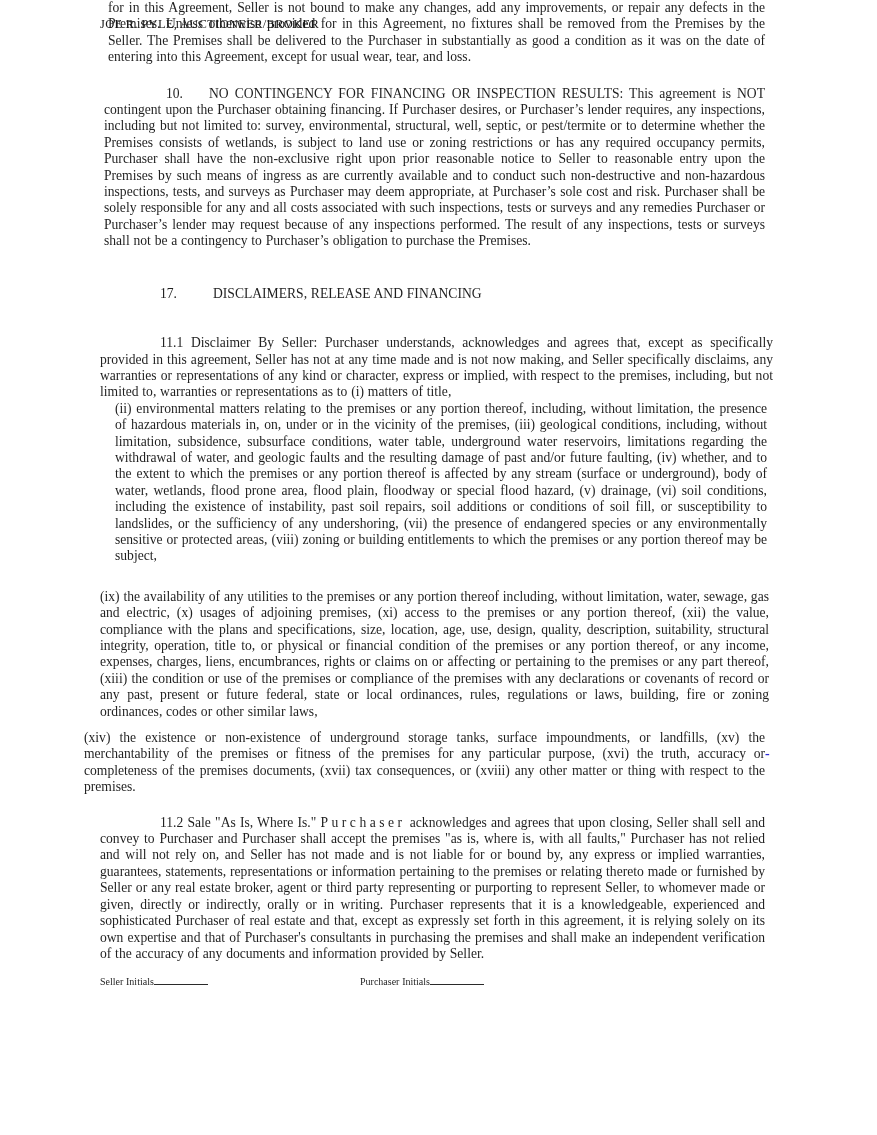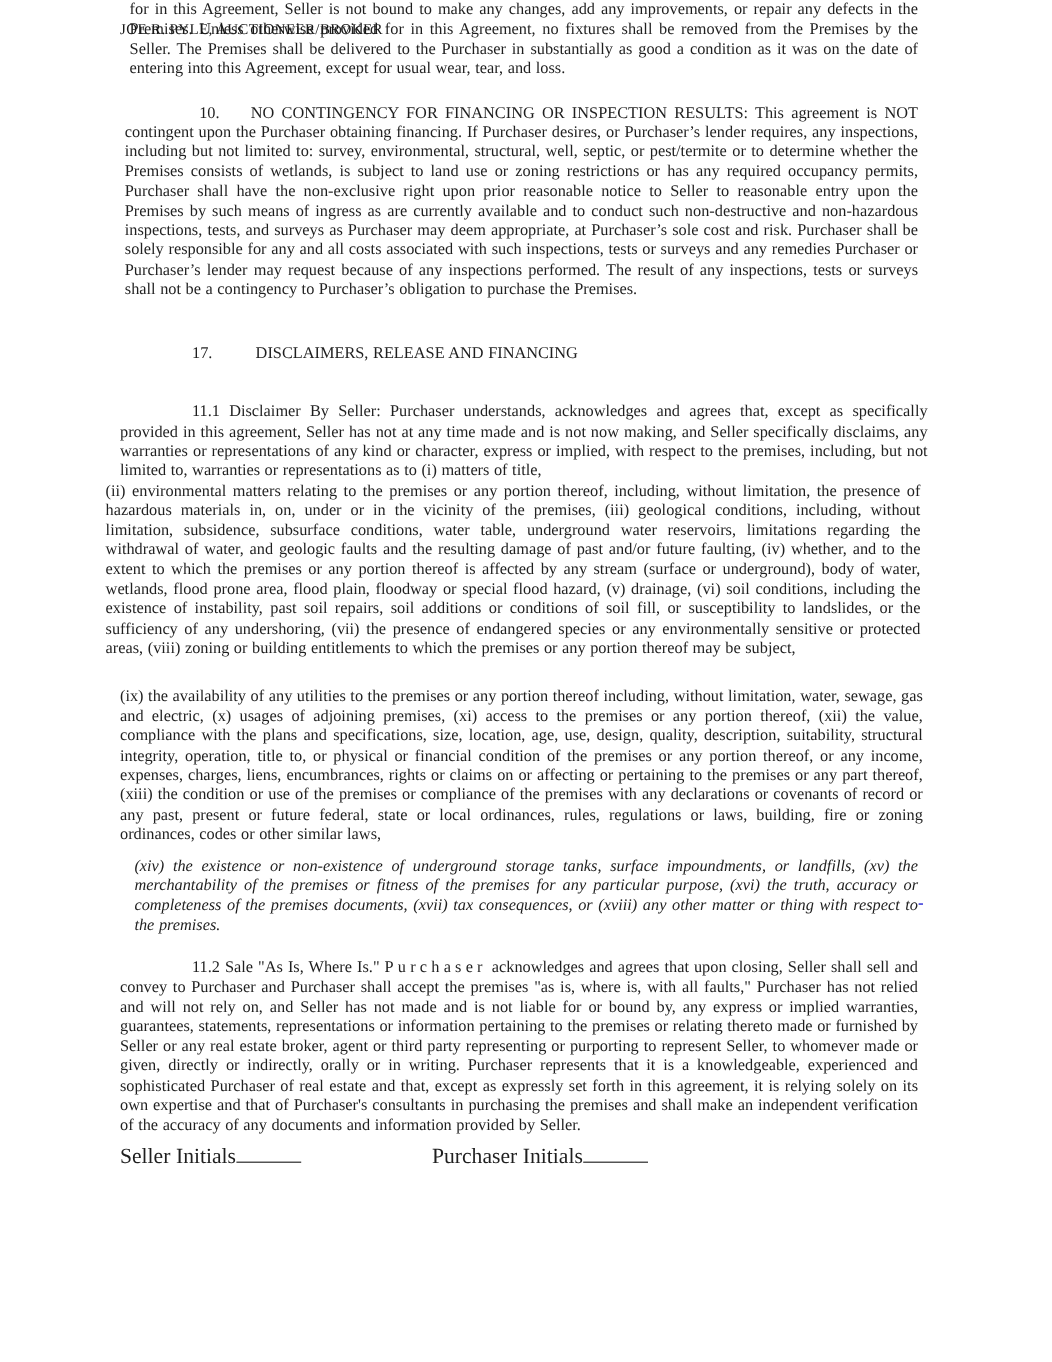--- a/index.html
+++ b/index.html
@@ -19,25 +19,25 @@
   .content{}
   .para{
     font-size:13.6px;line-height:16.4px;
     text-align:justify;margin:0;
     word-spacing:.4px;
   }
   .p-intro {margin:0 112px 0 108px;}
   .p-s10   {margin:20px 112px 0 104px;text-indent:62px;}
   .p-s11h  {margin:36px 112px 0 104px;text-indent:56px;text-align:left;}
   .p-111a  {margin:33px 104px 0 100px;text-indent:60px;}
-  .p-111b  {margin:0 110px 0 88px;}
+  .p-111b  {margin:0 110px 0 115px;}
   .p-111c  {margin:24px 108px 0 100px;}
-  .p-111d  {margin:10px 112px 0 112px;font-style:italic;}
+  .p-111d  {margin:10px 112px 0 84px;}
   .p-112   {margin:19px 112px 0 100px;text-indent:60px;}
-  .p-foot  {margin:9px 112px 0 100px;font-size:18px;text-align:left;word-spacing:.2px;}
+  .p-foot  {margin:9px 112px 0 100px;font-size:10px;text-align:left;word-spacing:.2px;}
   .u{text-underline-offset:2px;}
   .tab{display:inline-block;width:26px;}
   .tab2{display:inline-block;width:36px;}
   .sp{letter-spacing:3.5px;}
   .blank{
     display:inline-block;width:54px;height:13px;
     border-bottom:1.4px solid #2a2a2a;
     vertical-align:baseline;
   }
   .fgroup{display:inline-block;width:260px;}

